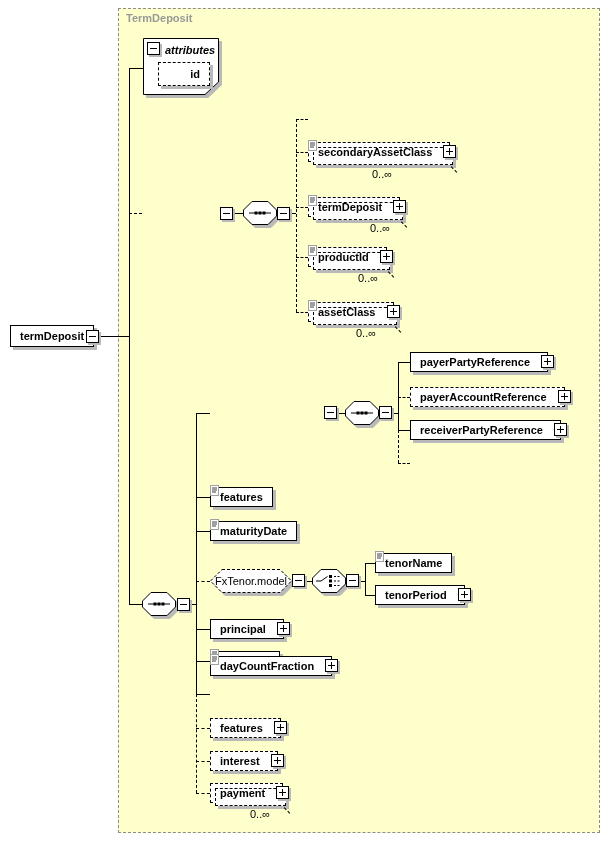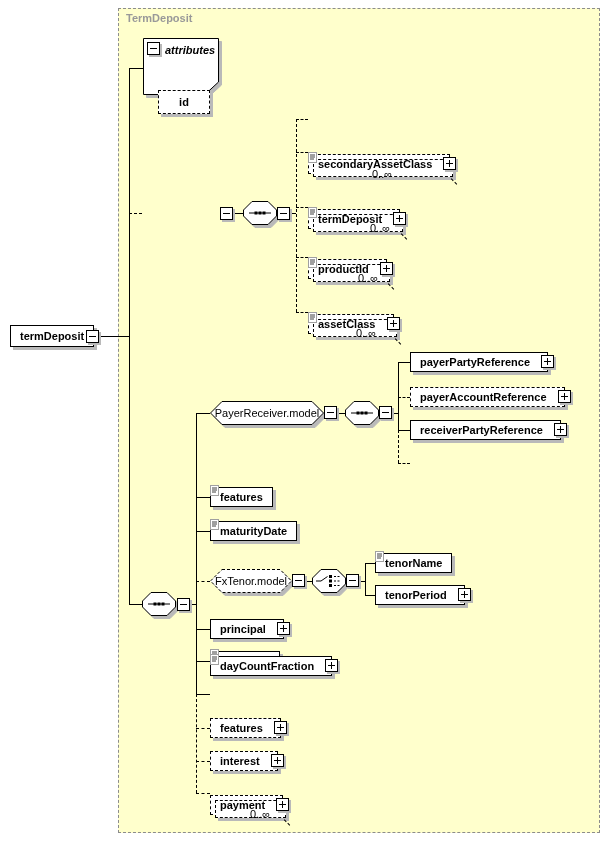--- a/index.html
+++ b/index.html
@@ -17,22 +17,22 @@
   .hl.dash{border-top-style:dashed;}
   .vl.dash{border-left-style:dashed;}
 
   
   .ebox{position:absolute;height:20px;background:#fff;border:1px solid #000;
         box-shadow:3px 3px 0 #b9b9b9;display:flex;align-items:center;
         padding:0 9px;font-size:11px;font-weight:bold;white-space:nowrap;
         box-sizing:border-box;z-index:1;}
   .ebox.dashed{border-style:dashed;}
   .ebox.hasplus{padding-right:17px;}
-  .ebox.center{justify-content:center;margin-top:28px;}
-  .ebox.multi{box-shadow:none;margin-top:12px;}
+  .ebox.center{justify-content:flex-end;}
+  .ebox.multi{box-shadow:none;}
   .ebox.multi::before{content:"";position:absolute;left:4px;top:4px;right:-4px;bottom:-4px;
         background:#fff;border:1px dashed #000;box-shadow:3px 3px 0 #b9b9b9;z-index:-1;}
   .ebox.multi::after{content:"";position:absolute;right:-9px;bottom:-9px;width:8px;height:0;
         border-top:1px dashed #000;transform:rotate(45deg);}
 
   .plusbox,.minusbox{position:absolute;width:13px;height:13px;background:#fff;
         border:1px solid #000;box-sizing:border-box;box-shadow:2px 2px 0 #b9b9b9;}
   .plusbox{right:-7px;top:2px;}
   .minusbox{z-index:2;}
   .plusbox::before,.minusbox::before{content:"";position:absolute;left:2px;right:2px;top:5px;height:1px;background:#000;}
@@ -177,27 +177,20 @@
       <path d="M9 .5 H25 L33.5 9 V15 L25 23.5 H9 L.5 15 V9 Z" transform="translate(3,3)" fill="#b9b9b9" stroke="#b9b9b9"></path>
       <path d="M9 .5 H25 L33.5 9 V15 L25 23.5 H9 L.5 15 V9 Z" fill="#fff" stroke="#000"></path>
       <path d="M6 12 H28" stroke="#000"></path>
       <rect x="11.5" y="10.5" width="3" height="3" fill="#000"></rect>
         <rect x="15.5" y="10.5" width="3" height="3" fill="#000"></rect>
         <rect x="19.5" y="10.5" width="3" height="3" fill="#000"></rect>
     </svg>
   </div>
   <span class="minusbox" style="left:177px;top:598px"></span>
 
-  <div class="hex" style="left:210px;top:401px">
-    <svg width="118" height="28">
-      <path d="M12 .5 H102 L113.5 12 L102 23.5 H12 L.5 12 Z" transform="translate(3,3)" fill="#b9b9b9" stroke="#b9b9b9"></path>
-      <path d="M12 .5 H102 L113.5 12 L102 23.5 H12 L.5 12 Z" fill="#fff" stroke="#000"></path>
-    </svg>
-    <div class="hexlbl">PayerReceiver.model</div>
-  </div>
   <span class="minusbox" style="left:324px;top:406px"></span>
 
   <div class="oct" style="left:345px;top:401px">
     <svg width="38" height="28">
       <path d="M9 .5 H25 L33.5 9 V15 L25 23.5 H9 L.5 15 V9 Z" transform="translate(3,3)" fill="#b9b9b9" stroke="#b9b9b9"></path>
       <path d="M9 .5 H25 L33.5 9 V15 L25 23.5 H9 L.5 15 V9 Z" fill="#fff" stroke="#000"></path>
       <path d="M6 12 H28" stroke="#000"></path>
       <rect x="11.5" y="10.5" width="3" height="3" fill="#000"></rect>
         <rect x="15.5" y="10.5" width="3" height="3" fill="#000"></rect>
         <rect x="19.5" y="10.5" width="3" height="3" fill="#000"></rect>

